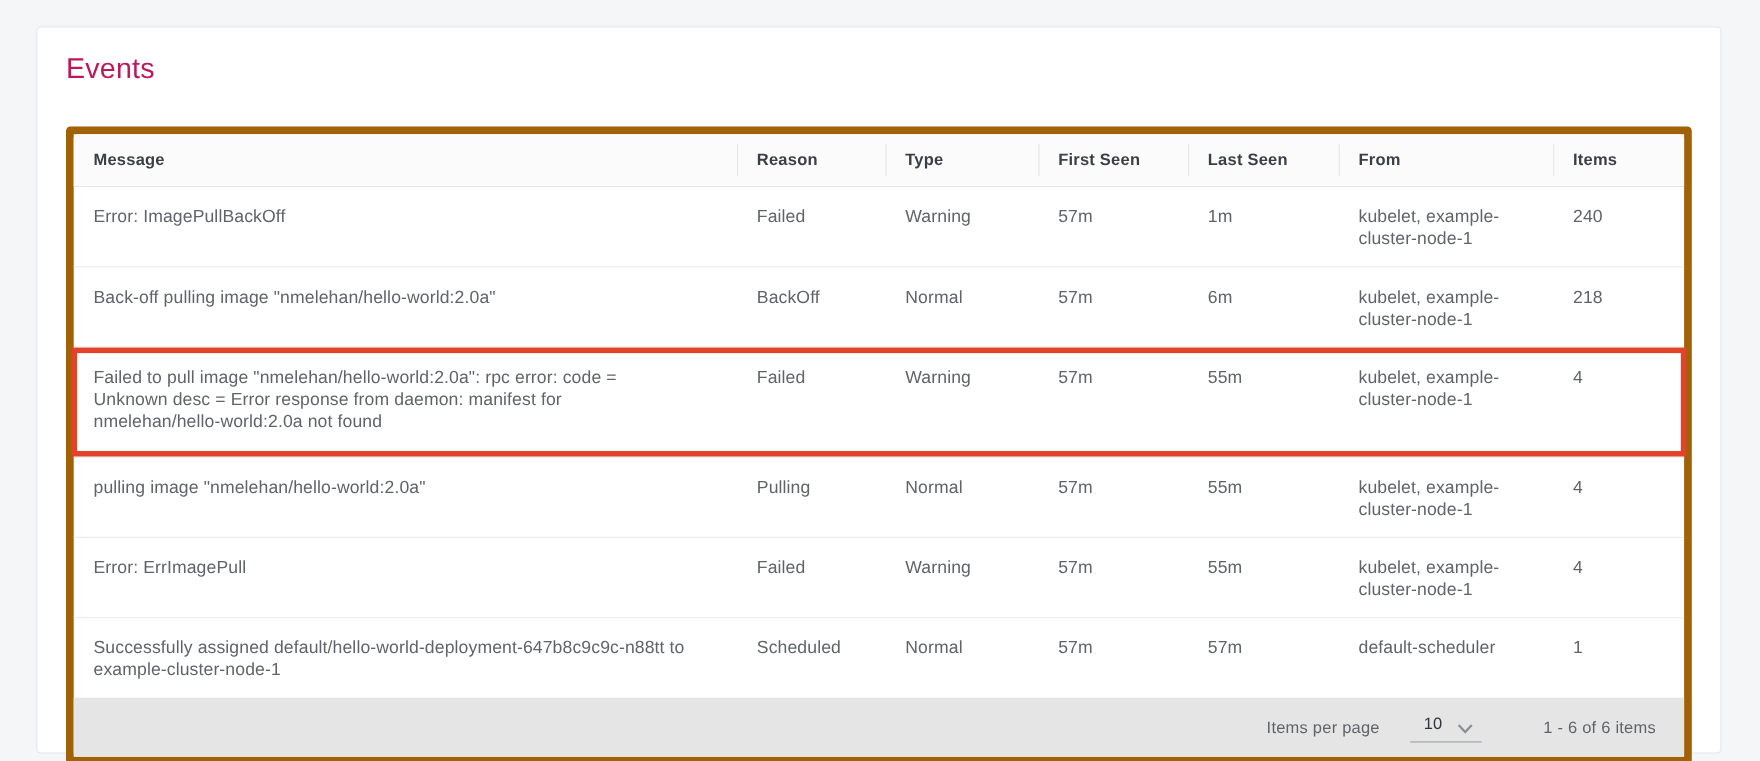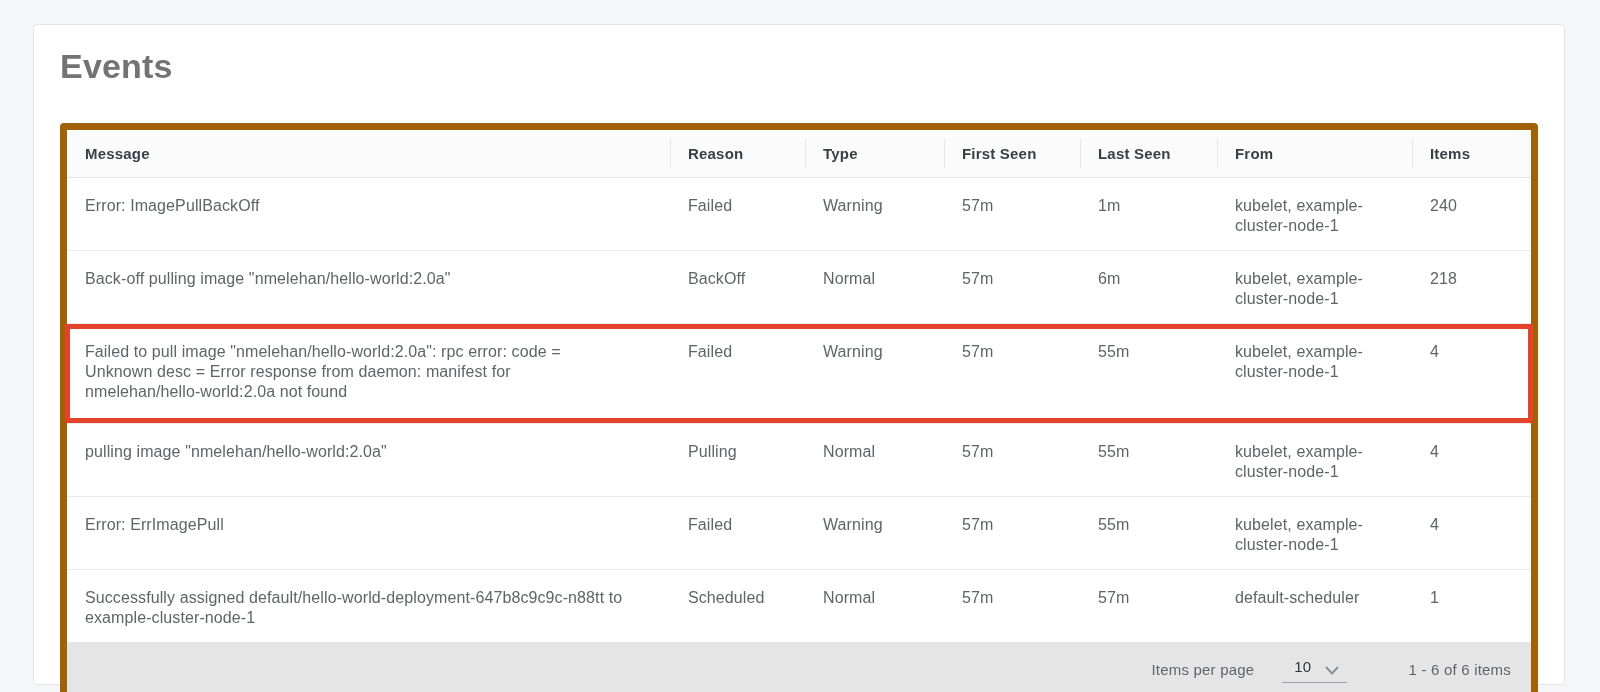--- a/index.html
+++ b/index.html
@@ -12,23 +12,23 @@
   .card {
     position: absolute;
     left: 33px; top: 24px;
     width: 1532px; height: 661px;
     background: #ffffff;
     border: 1px solid #e3e5e8;
     border-radius: 4px;
     padding: 22px 26px 15px 26px;
   }
   .card-title {
-    font-size: 34px;
-    font-weight: 700;
-    color: #737373;
+    font-size: 26px;
+    font-weight: 400;
+    color: #be185d;
     letter-spacing: 0.2px;
     margin-bottom: 37px;
   }
   .table {
     width: 1478px;
     border: 7px solid #a16207;
     border-radius: 4px;
     background: #fff;
   }
   .thead {
@@ -113,21 +113,21 @@
     color: #32363c;
     cursor: pointer;
     margin-right: 56px;
   }
   .chevron-down {
     width: 14px; height: 9px;
     stroke: #8b9095;
     stroke-width: 2;
     fill: none;
   }
-  .range-label { letter-spacing: 0.2px; min-width: 108px; text-align: right; }
+  .range-label { letter-spacing: 0.2px; min-width: 108px; }
 </style>
 </head>
 <body>
 
 <div class="card">
   <div class="card-title">Events</div>
 
   <div class="table">
 
     <div class="thead">

